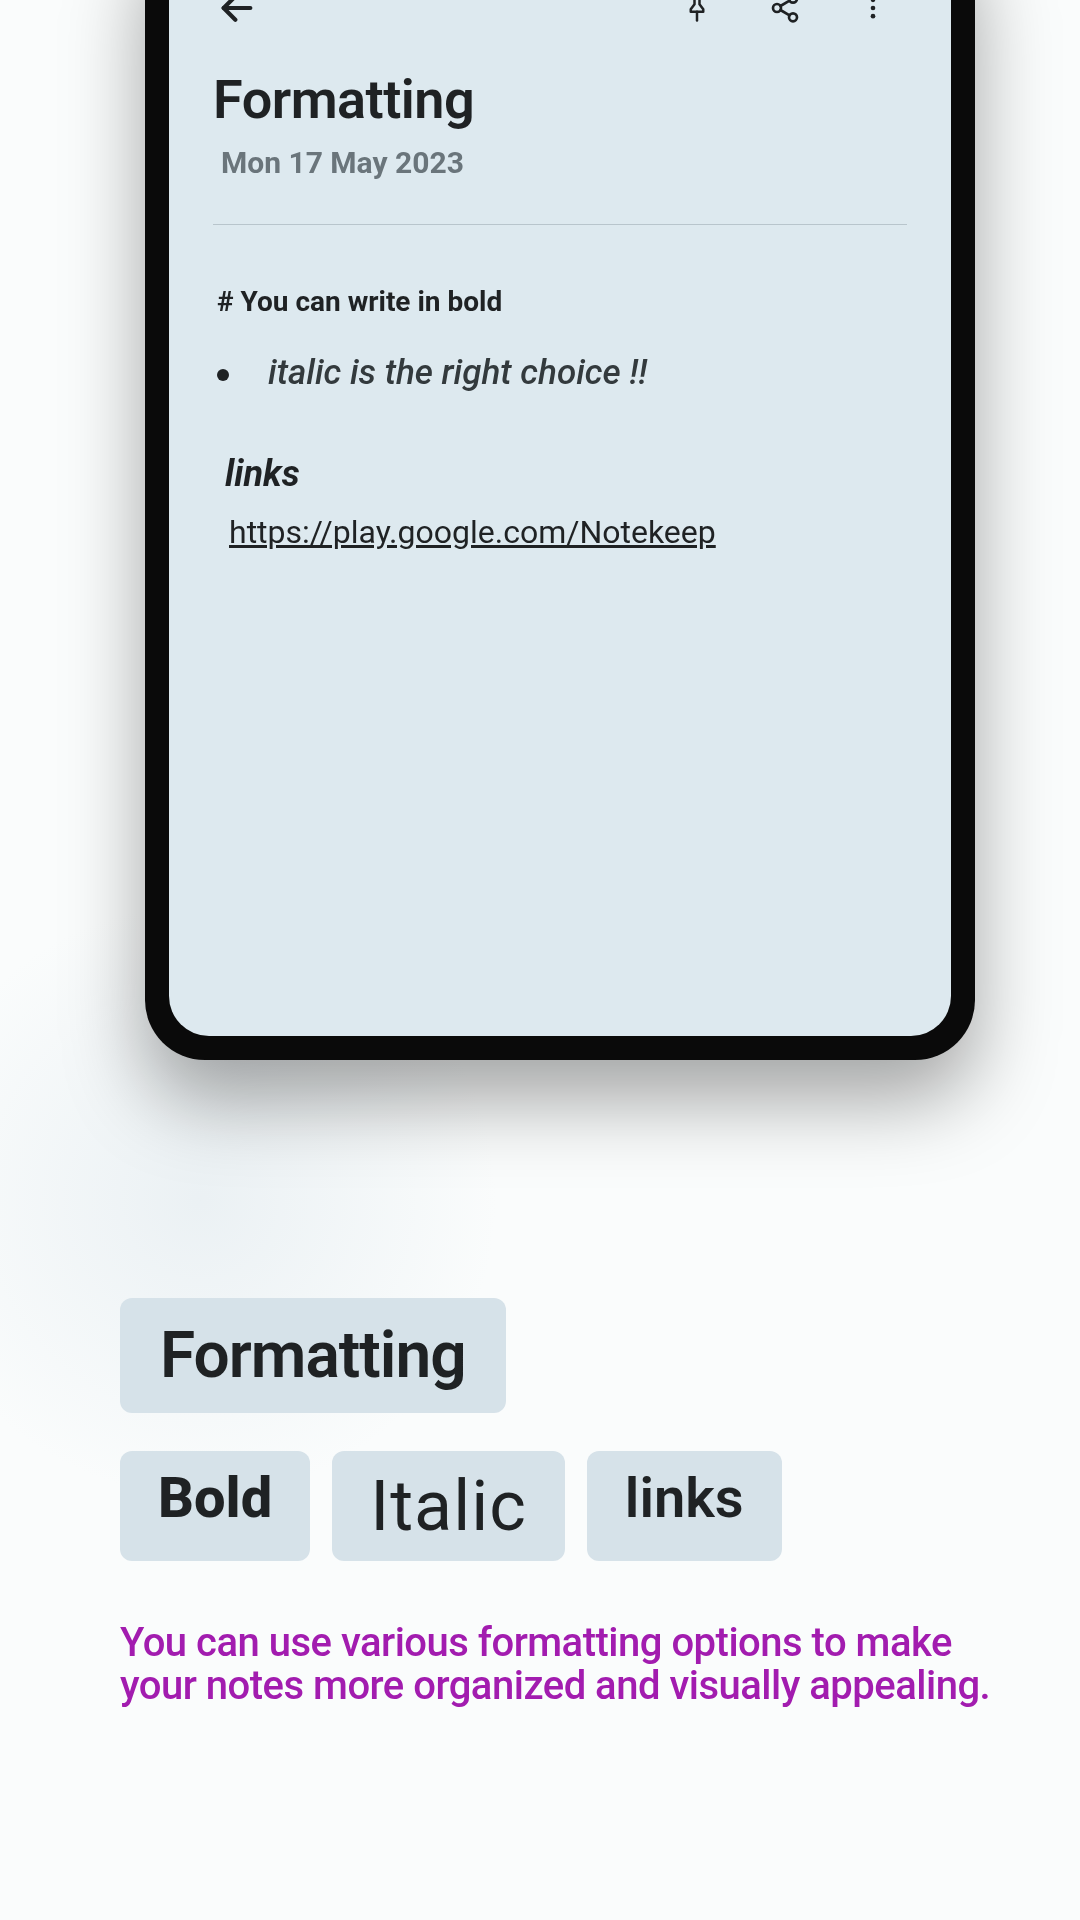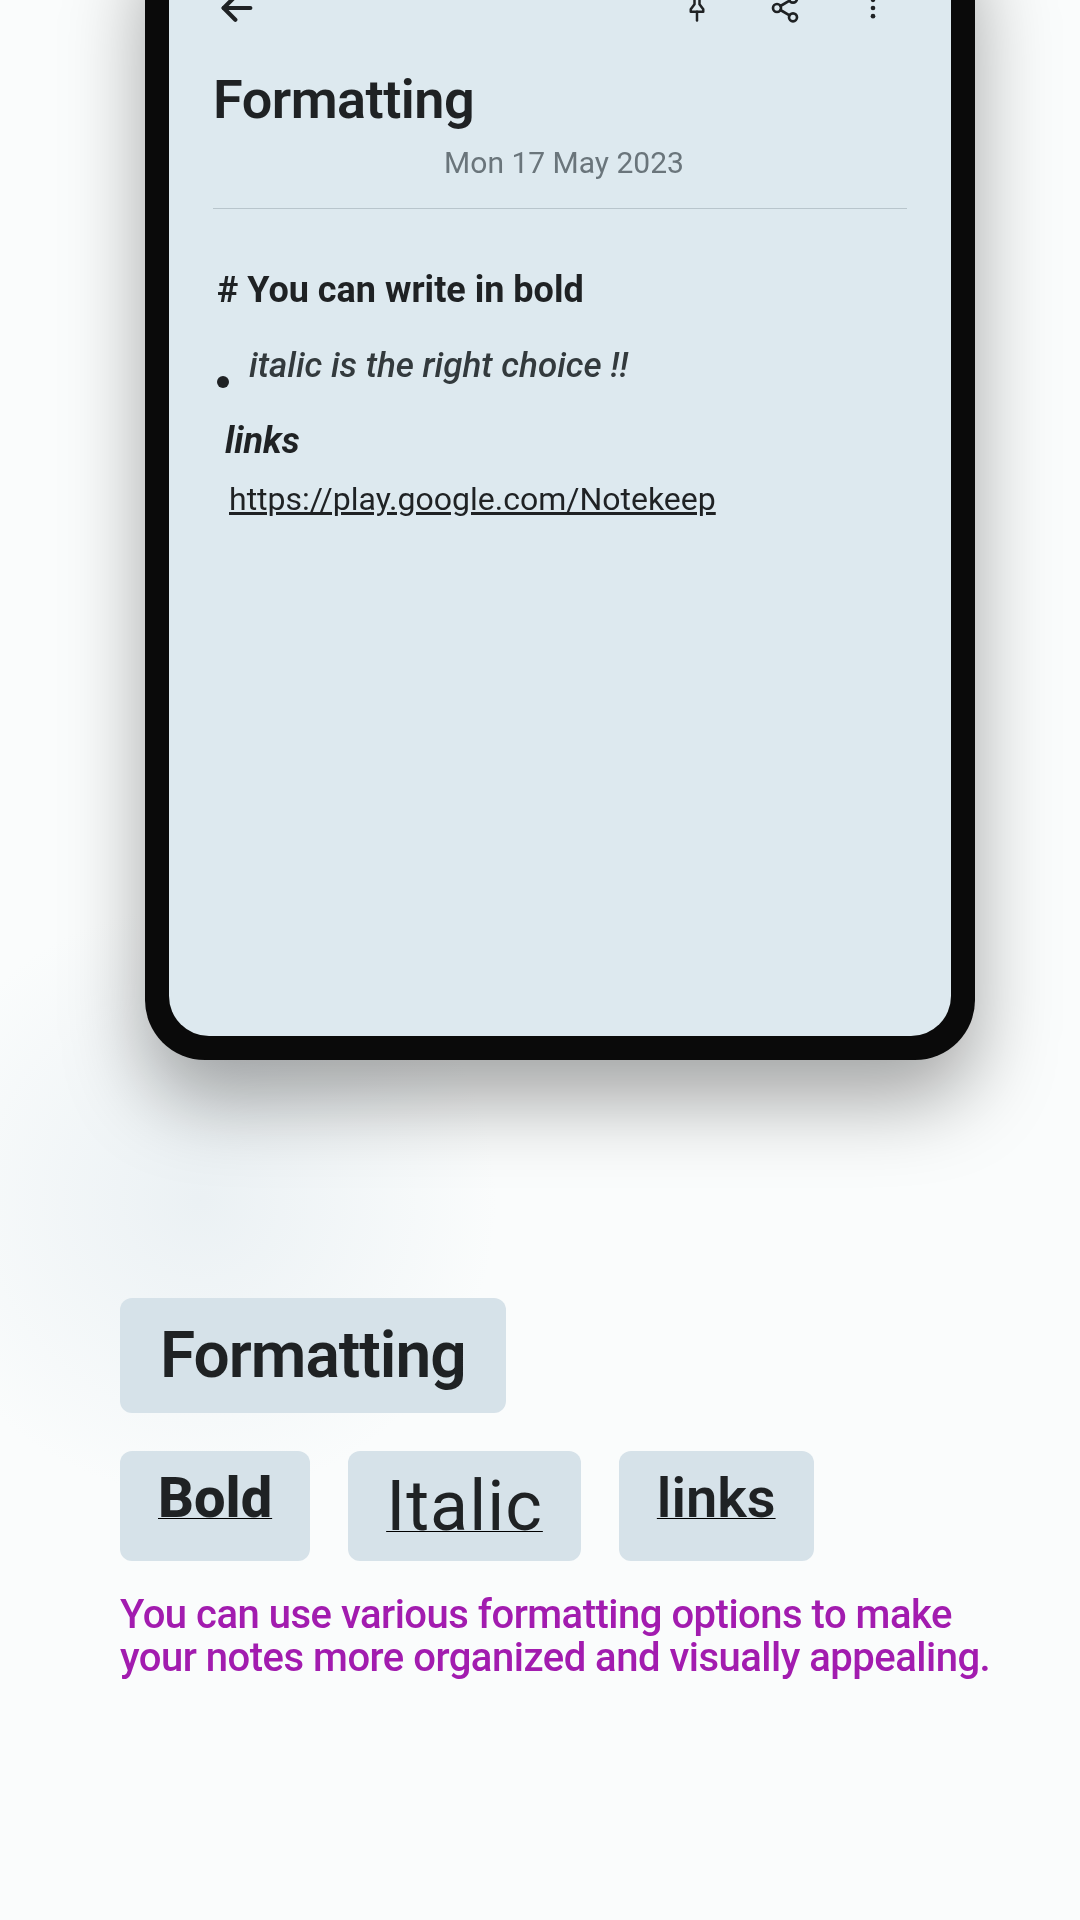--- a/index.html
+++ b/index.html
@@ -82,48 +82,47 @@
       font-size: 54px;
       font-weight: 600;
       color: #1f2224;
       letter-spacing: -0.5px;
       margin-bottom: 14px;
     }
 
     .note-date {
       font-size: 30px;
       color: #6a757b;
-      font-weight: 400;
+      font-weight: 700;
       padding-left: 8px;
-      margin-bottom: 28px;
-      text-align: center;
+      margin-bottom: 44px;
     }
 
     .divider {
       height: 1px;
       background: #b8c5cc;
       margin-bottom: 60px;
     }
 
     .note-body {
       padding-left: 4px;
     }
 
     .line-bold {
-      font-size: 36px;
+      font-size: 28px;
       font-weight: 700;
       color: #1f2224;
       margin-bottom: 34px;
     }
 
     .line-bullet {
       display: flex;
-      align-items: flex-end;
-      gap: 20px;
-      margin-bottom: 34px;
+      align-items: center;
+      gap: 39px;
+      margin-bottom: 60px;
     }
 
     .bullet-dot {
       width: 12px;
       height: 12px;
       border-radius: 50%;
       background: #1f2224;
       flex-shrink: 0;
       position: relative;
       top: 2px;
@@ -200,23 +199,22 @@
     }
 
     .chip-links {
       font-size: 56px;
       font-weight: 600;
       color: #1f2224;
     }
 
     .chips-row {
       display: flex;
-      gap: 20px;
-      margin-bottom: 32px;
-      text-decoration: underline;
+      gap: 4px;
+      margin-bottom: 60px;
     }
 
     .chips-row .chip {
       margin-bottom: 0;
       padding: 14px 38px;
     }
 
     .promo-text {
       font-size: 40px;
       line-height: 1.08;

